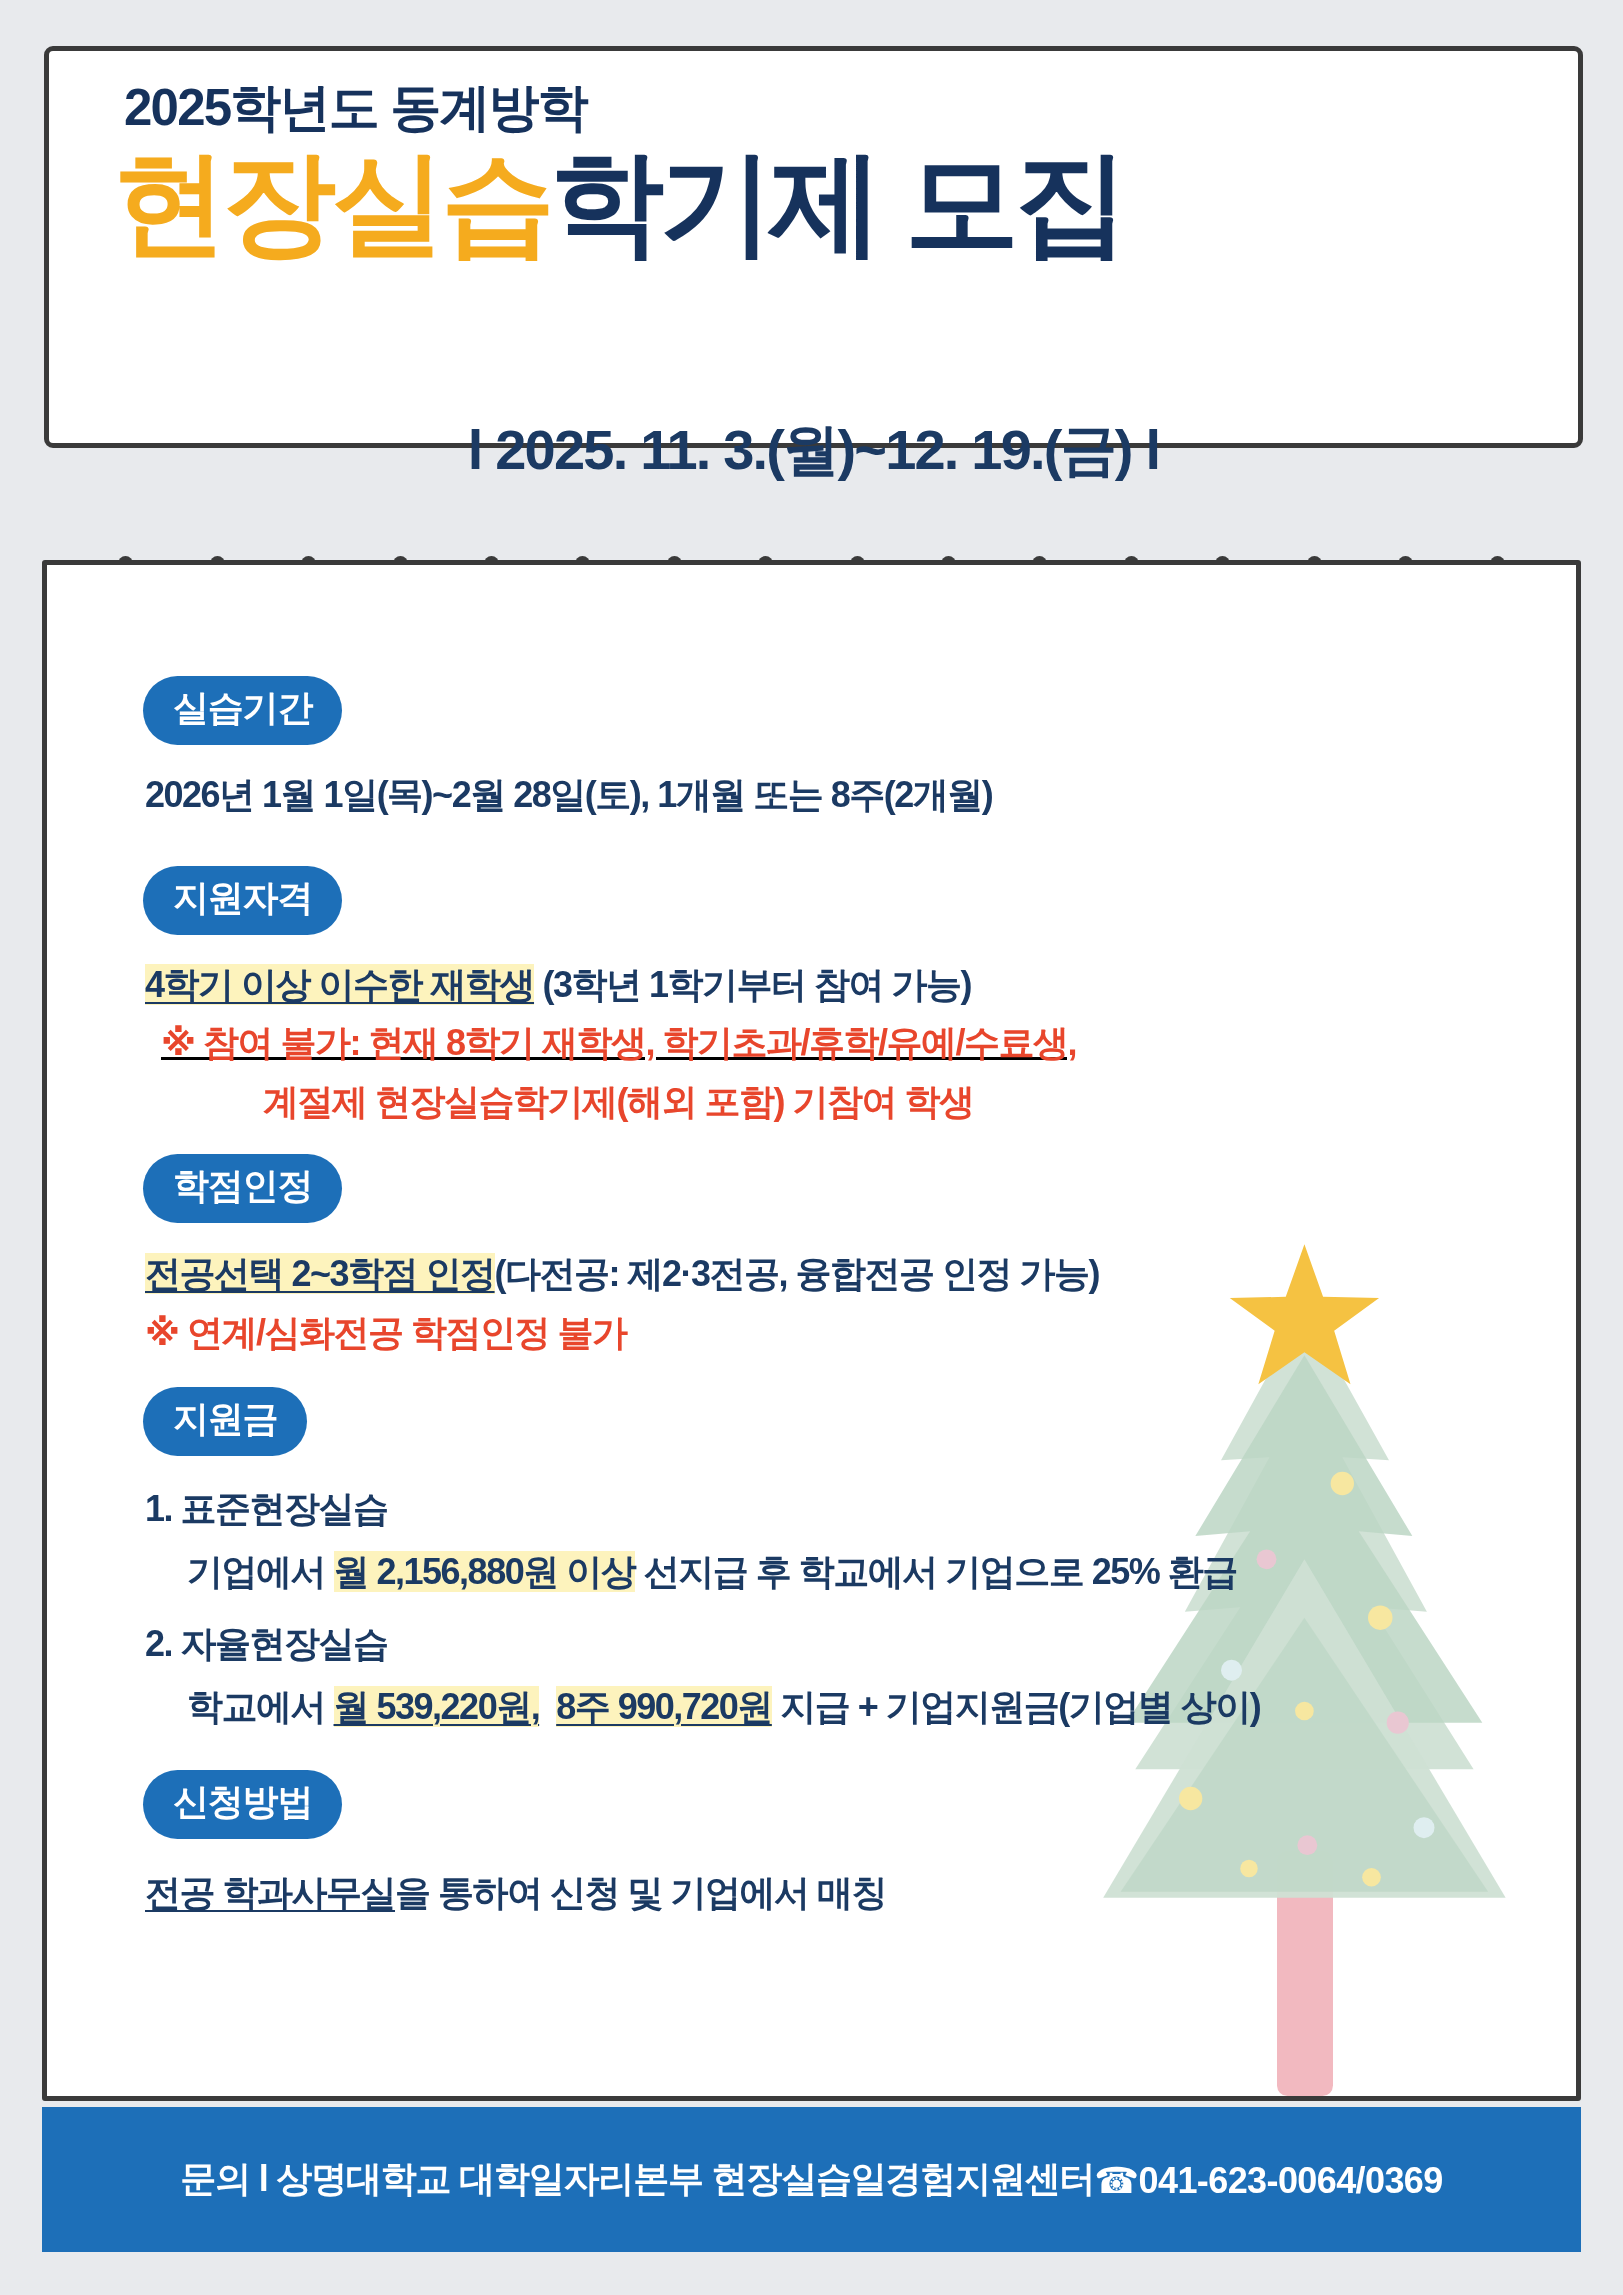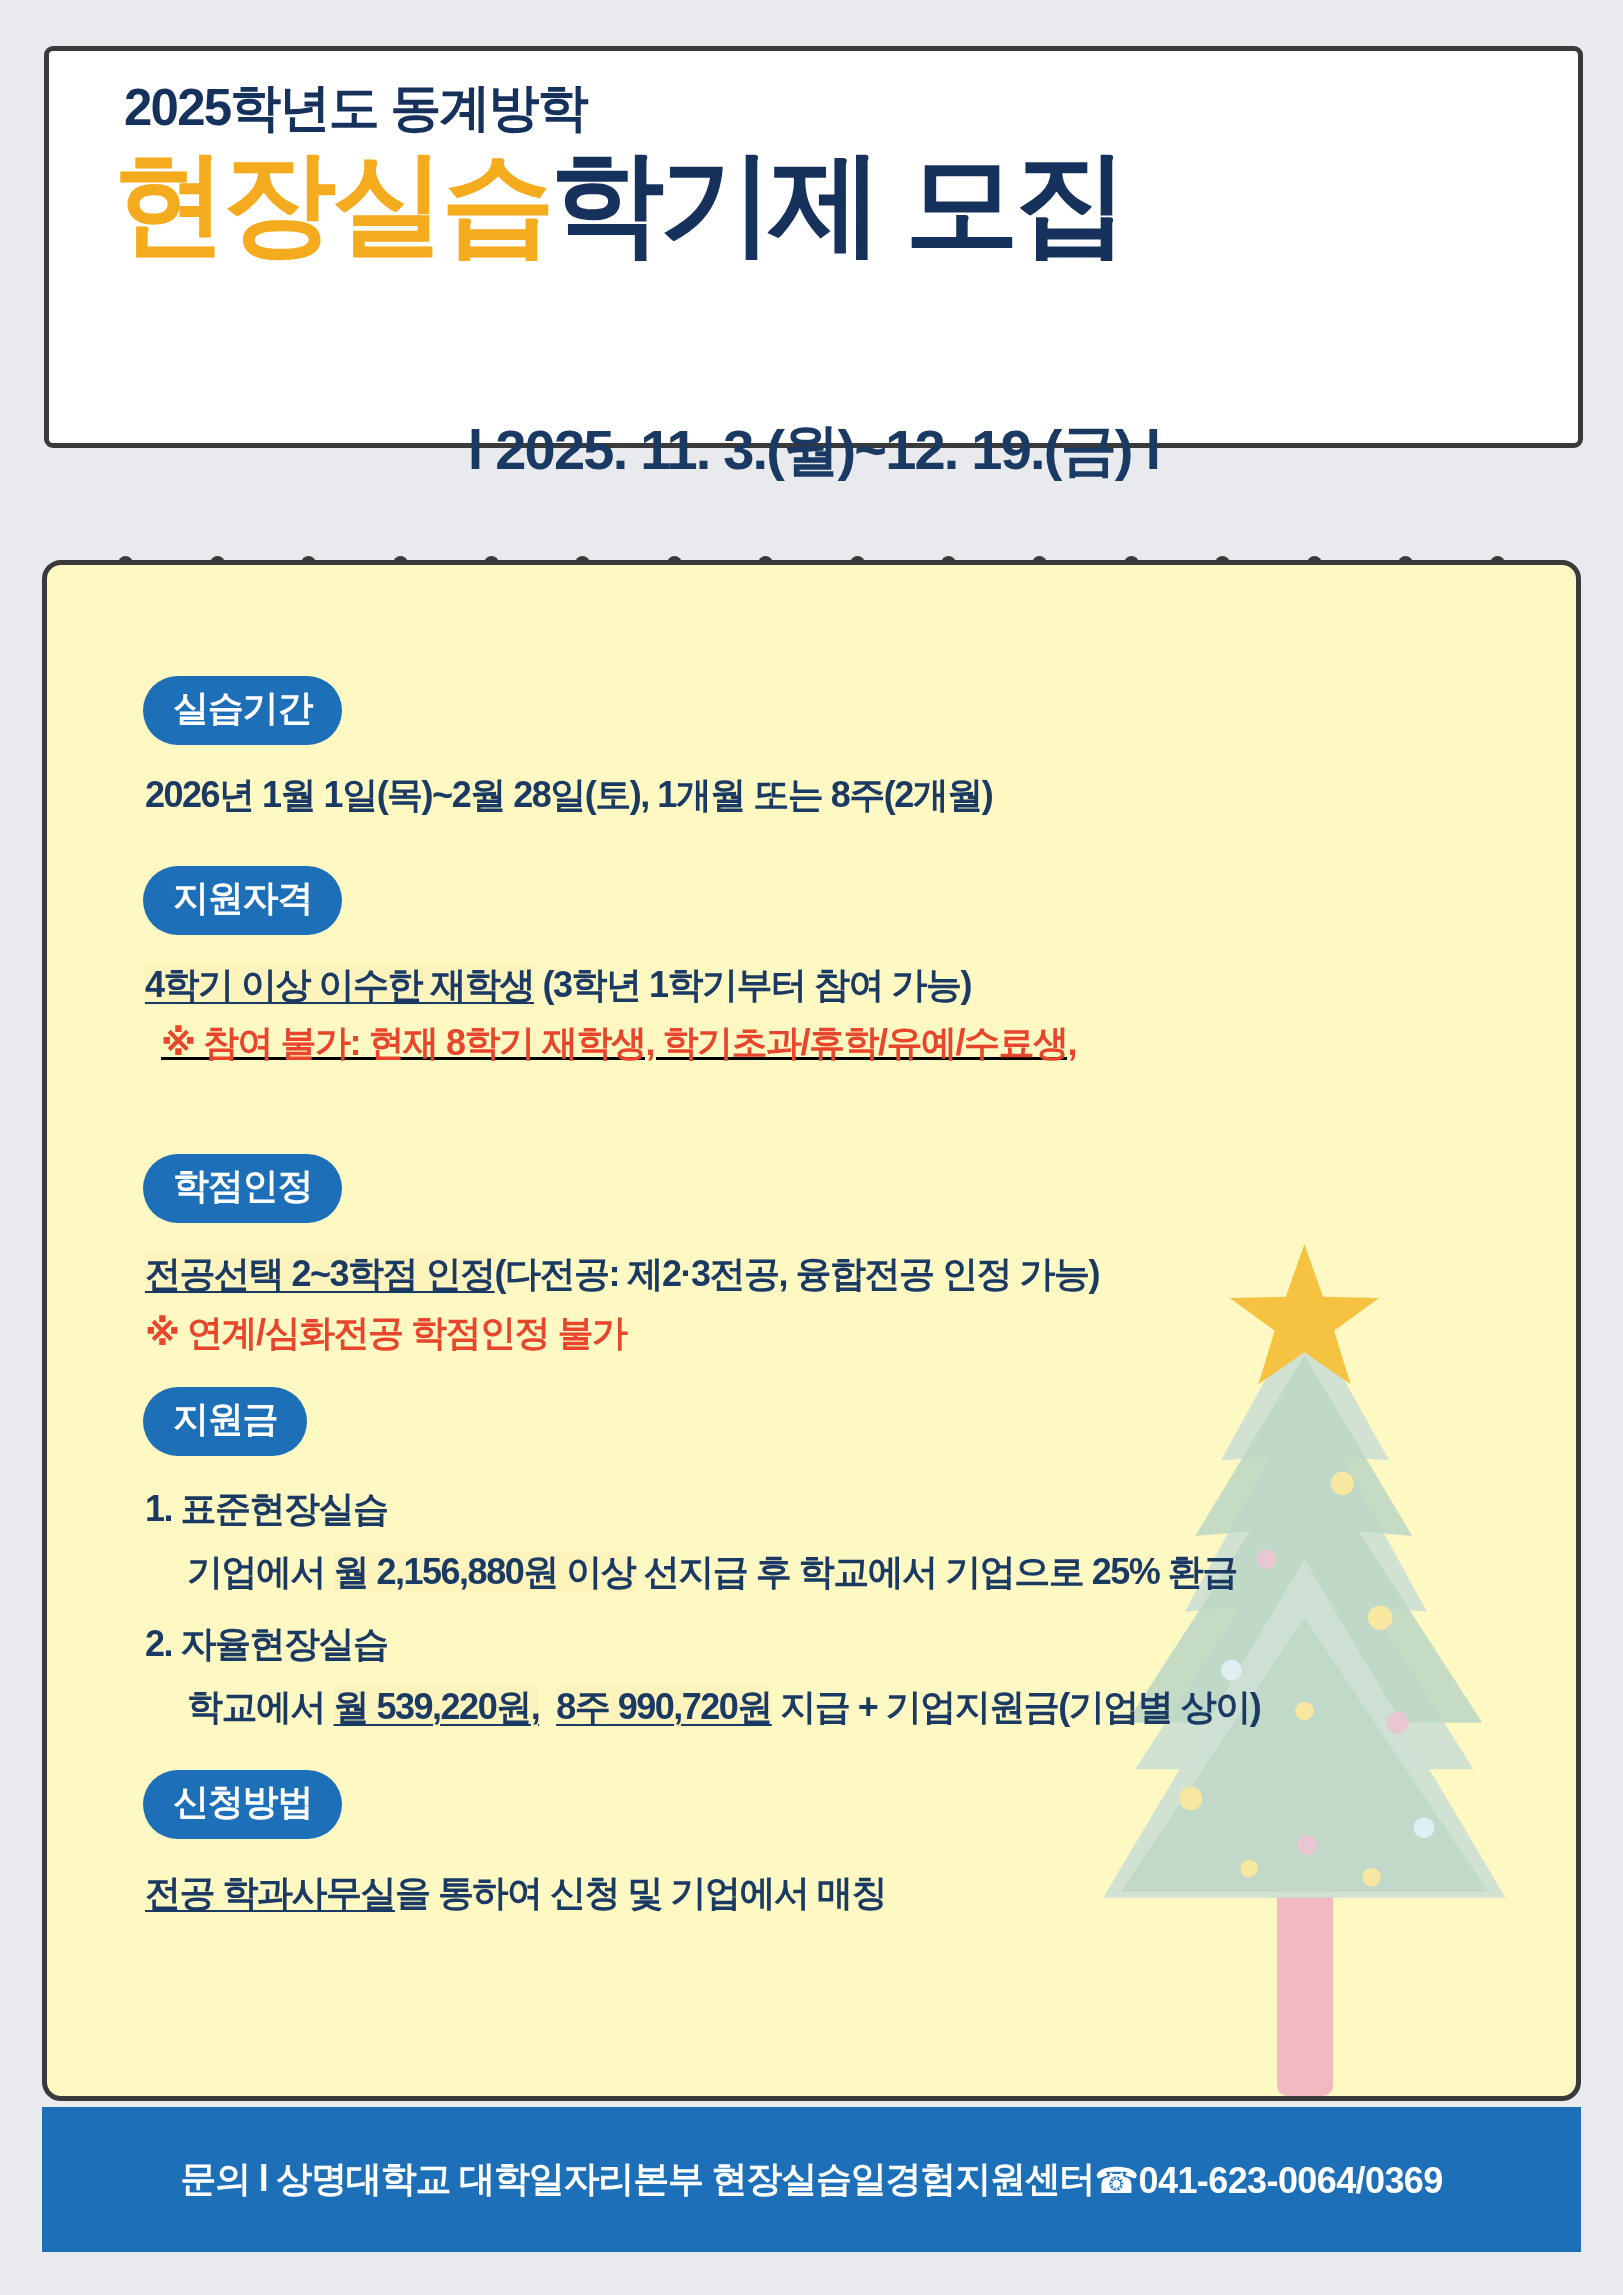--- a/index.html
+++ b/index.html
@@ -70,23 +70,23 @@
     white-space: nowrap;
   }
 
   
   .body-card {
     position: absolute;
     left: 42px;
     top: 560px;
     width: 1539px;
     height: 1541px;
-    background: #fef9c3;
+    background: #ffffff;
     border: 5.3px solid #3a3a3a;
-    border-radius: 19px;
+    border-radius: 3px;
     box-sizing: border-box;
     overflow: hidden;
   }
 
   
   .rings {
     position: absolute;
     left: 42px;
     top: 556px;
     width: 1539px;
@@ -258,20 +258,23 @@
         <span class="pill">지원자격</span>
       </div>
       <div class="sec" style="left:98px; top:394px;">
         <div class="line">
           <span class="u-hl">4학기 이상 이수한 재학생</span><span> (3학년 1학기부터 참여 가능)</span>
         </div>
       </div>
       <div class="sec" style="left:114px; top:452px;text-decoration:underline;">
         <div class="line red">※ 참여 불가: 현재 8학기 재학생, 학기초과/휴학/유예/수료생,</div>
       </div>
+      <div class="sec" style="left:216px; top:511px;">
+        <div class="line red">계절제 현장실습학기제(해외 포함) 기참여 학생</div>
+      </div>
 
       <div class="sec" style="left:96px; top:589px;">
         <span class="pill">학점인정</span>
       </div>
       <div class="sec" style="left:98px; top:683px;">
         <div class="line">
           <span class="u-hl">전공선택 2~3학점 인정</span><span>(다전공: 제2·3전공, 융합전공 인정 가능)</span>
         </div>
       </div>
       <div class="sec" style="left:98px; top:742px;">

